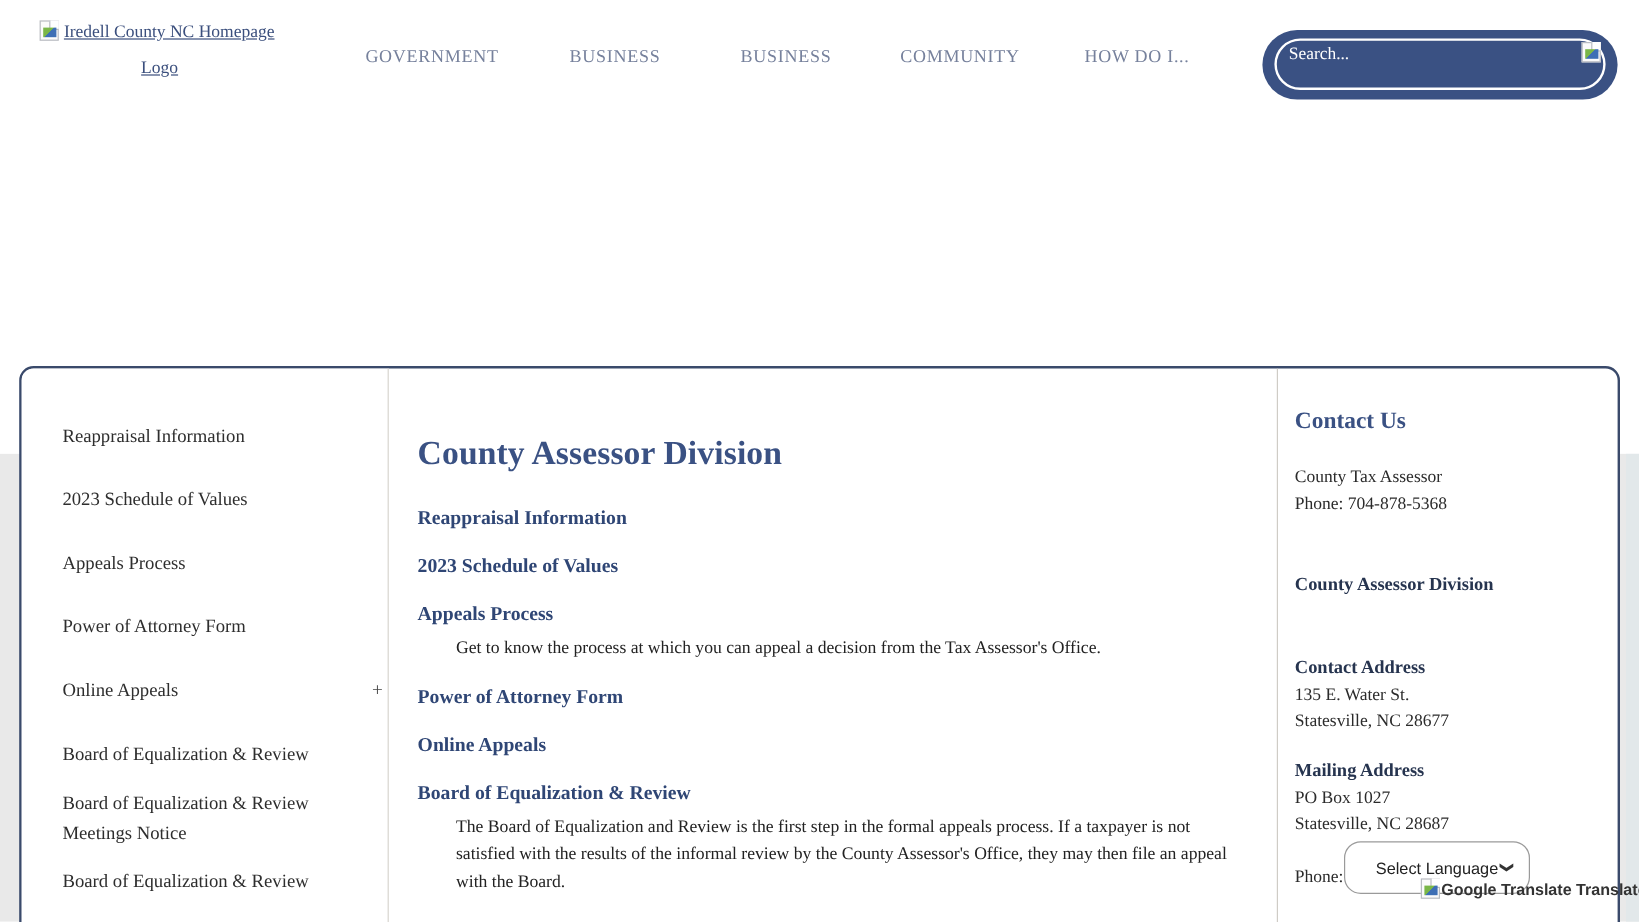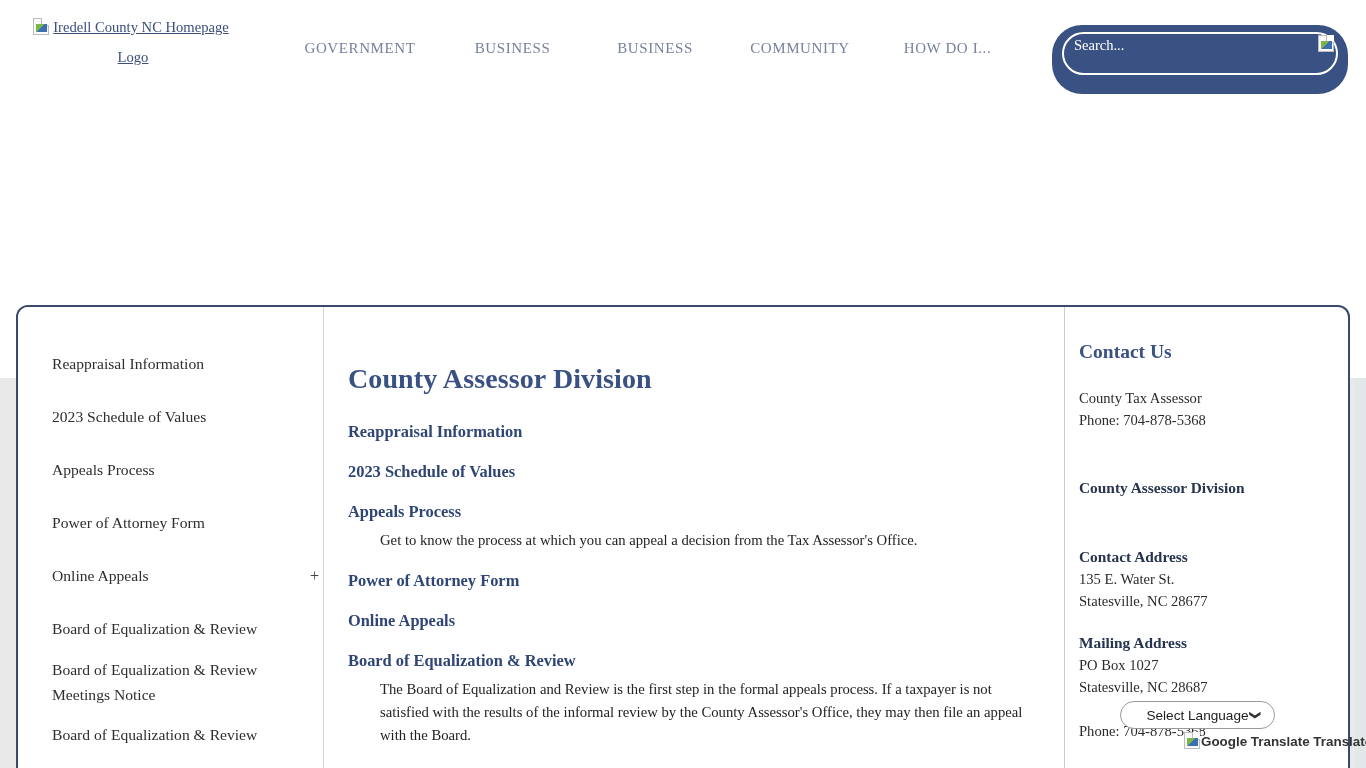--- a/index.html
+++ b/index.html
@@ -106,21 +106,21 @@
   .nav-government { width: 160px; }
   .nav-services   { width: 145px; }
   .nav-business   { width: 140px; }
   .nav-community  { width: 150px; }
   .nav-howdoi     { width: 145px; }
 
   
   .search-outer {
     position: absolute;
     top: 15px; left: 1052px;
-    width: 296px; height: 69px;
+    width: 296px; height: 58px;
     background: #3a5183;
     border-radius: 30px;
     z-index: 31;
   }
   .search-inner {
     position: absolute;
     top: 7px; left: 10px;
     width: 276px; height: 43px;
     border: 2px solid #ffffff;
     border-radius: 24px;
@@ -264,21 +264,21 @@
     margin: 0 0 2px 0;
   }
 
   
   .gtranslate {
     position: absolute;
     top: 701px; left: 1120px;
     z-index: 60;
   }
   .gt-select {
-    width: 155px; height: 28px;
+    width: 155px; height: 44px;
     background: #ffffff;
     border: 1px solid #9a9a9a;
     border-radius: 14px;
     position: relative;
     font-family: "Liberation Sans", sans-serif;
     font-size: 13.6px;
     color: #222222;
     display: flex;
     align-items: center;
     justify-content: center;

